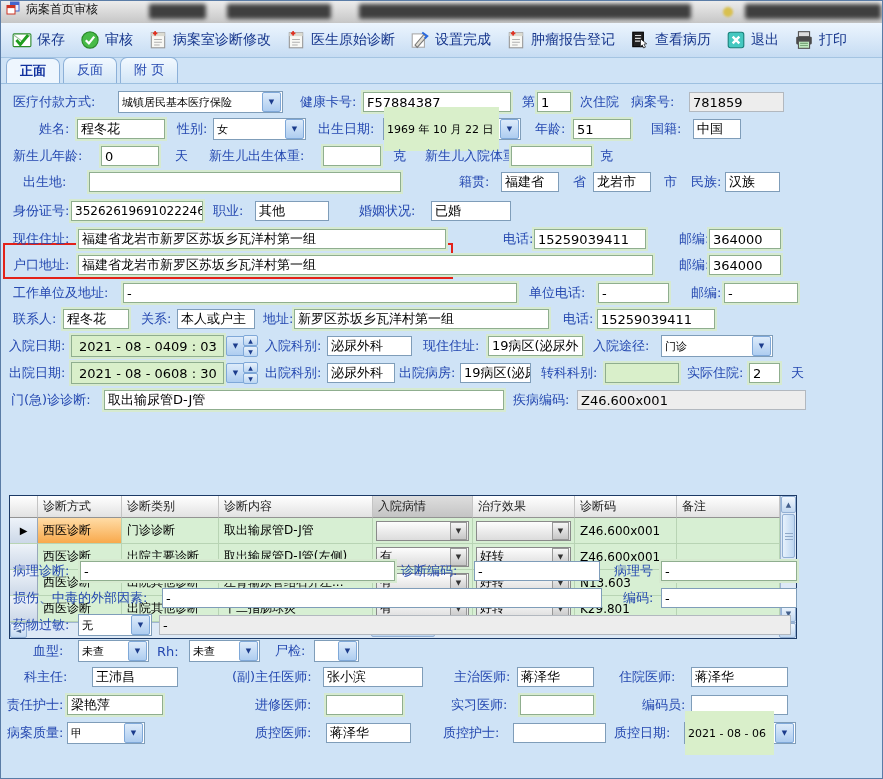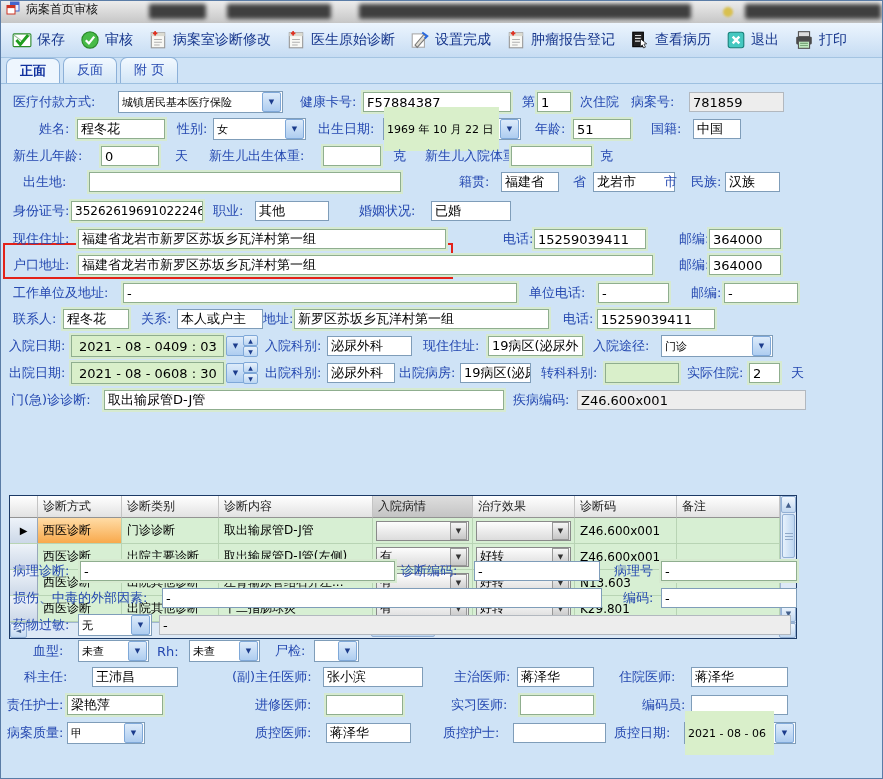--- a/index.html
+++ b/index.html
@@ -264,21 +264,21 @@
     <div class="row" style="top:85px">
       <span class="lbl" style="left:22px">出生地:</span>
       <div class="fld" style="left:88px;width:312px">
           <span></span>
         </div>
       <span class="lbl" style="left:458px">籍贯:</span>
       <div class="fld plain" style="left:500px;width:58px">
           <span>福建省</span>
         </div>
       <span class="lbl" style="left:572px">省</span>
-      <div class="fld plain" style="left:592px;width:82px">
+      <div class="fld plain" style="left:592px;width:58px">
           <span>龙岩市</span>
         </div>
       <span class="lbl" style="left:663px">市</span>
       <span class="lbl" style="left:690px">民族:</span>
       <div class="fld plain" style="left:724px;width:55px">
           <span>汉族</span>
         </div>
     </div>
 
     <div class="row" style="top:114px">
@@ -336,21 +336,21 @@
           <span>-</span>
         </div>
     </div>
 
     <div class="row" style="top:222px">
       <span class="lbl" style="left:12px">联系人:</span>
       <div class="fld" style="left:62px;width:66px">
           <span>程冬花</span>
         </div>
       <span class="lbl" style="left:140px">关系:</span>
-      <div class="fld plain" style="left:176px;width:86px">
+      <div class="fld plain" style="left:176px;width:78px">
           <span>本人或户主</span>
         </div>
       <span class="lbl" style="left:262px">地址:</span>
       <div class="fld" style="left:293px;width:255px">
           <span>新罗区苏坂乡瓦洋村第一组</span>
         </div>
       <span class="lbl" style="left:562px">电话:</span>
       <div class="fld" style="left:596px;width:118px">
           <span>15259039411</span>
         </div>

